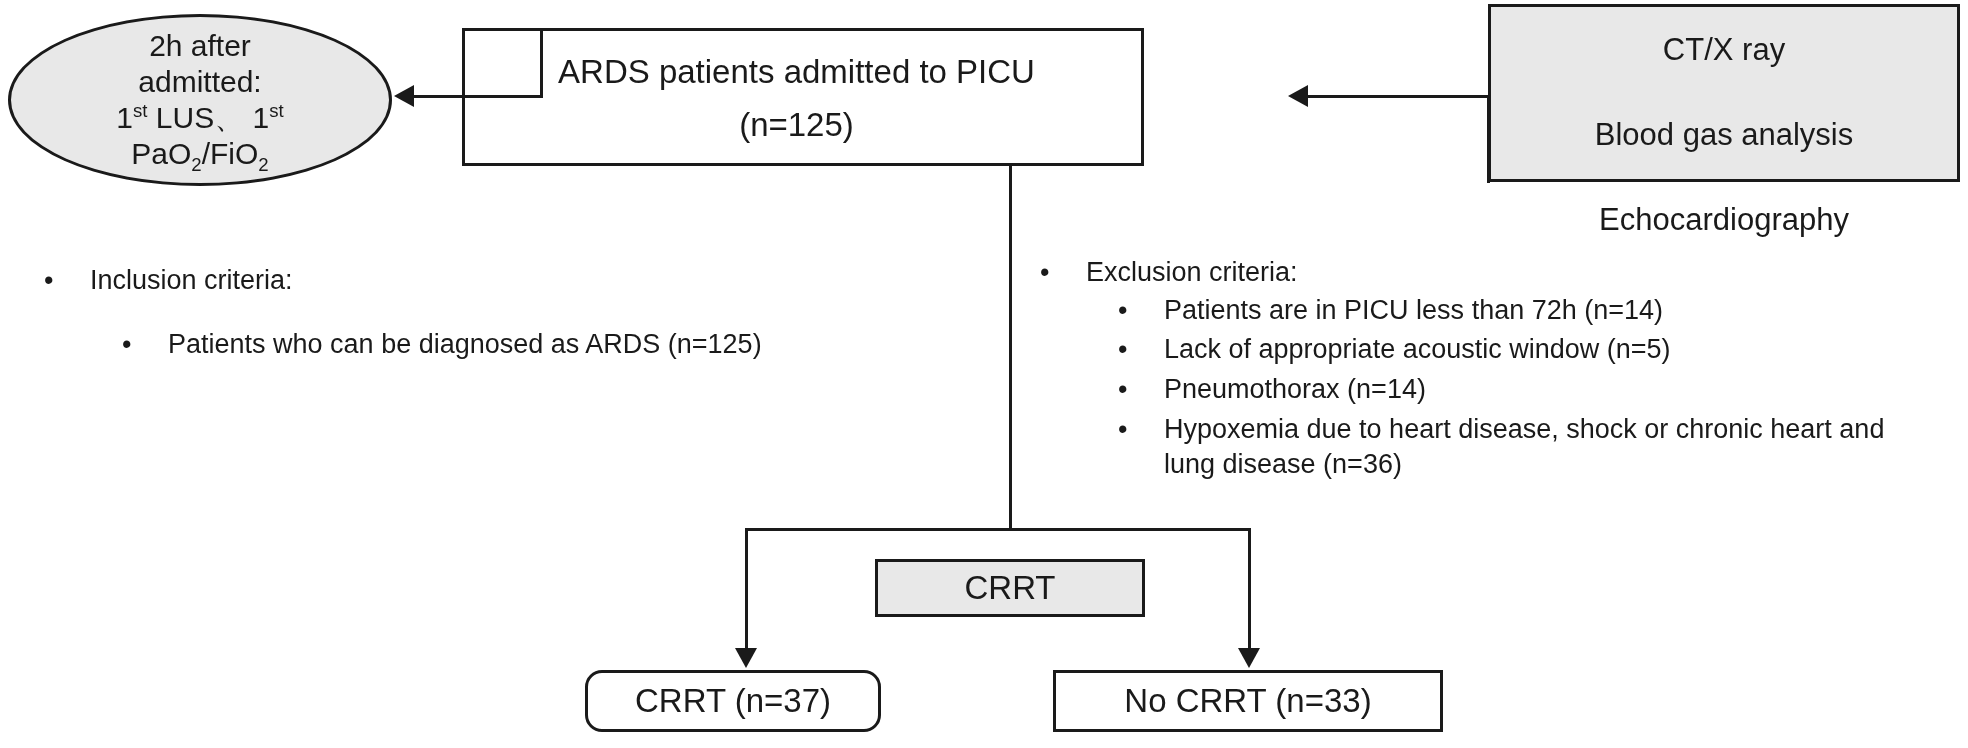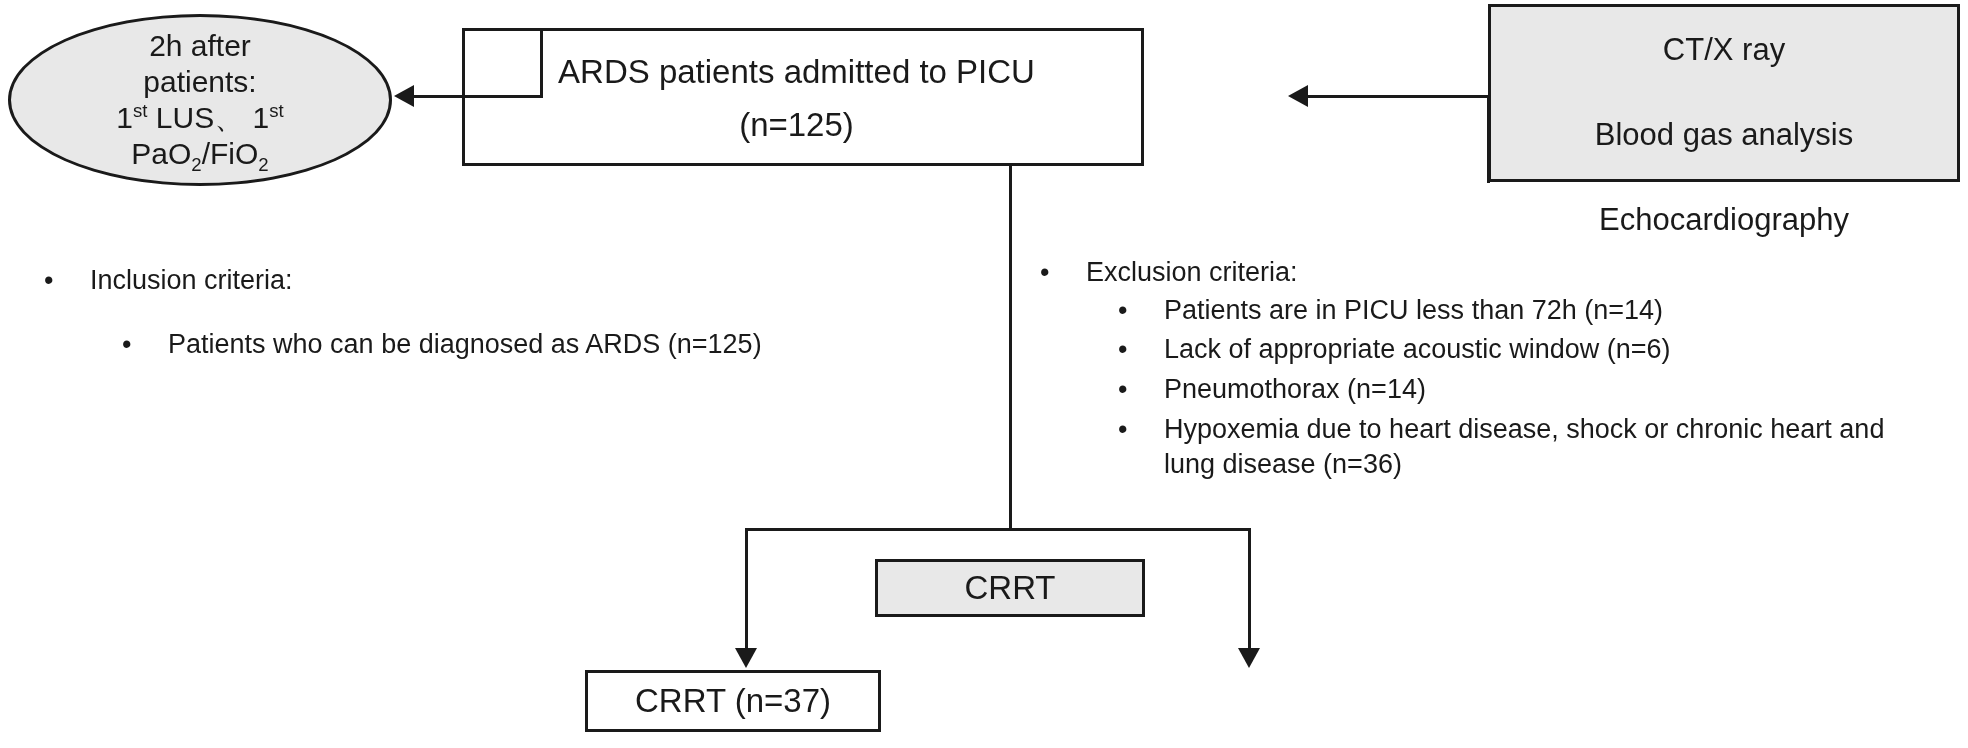--- a/index.html
+++ b/index.html
@@ -82,20 +82,21 @@
   }
   #box-modalities .l{display:block;white-space:nowrap;}
 
   #box-crrt-group{
     left:875px;top:559px;width:270px;height:58px;
     font-size:33px;
   }
   #box-crrt-yes{
     left:585px;top:670px;width:296px;height:62px;
     font-size:33px;
+    border-radius:17px;
   }
   #box-crrt-no{
     left:1053px;top:670px;width:390px;height:62px;
     font-size:33px;
   }
 
   
   #conn-ards-to-ellipse-v{left:540px;top:31px;height:66px;}
   #conn-ards-to-ellipse-h{left:413px;top:95px;width:130px;}
   #arrow-to-ellipse{left:394px;top:85px;}
@@ -138,21 +139,21 @@
   sup{font-size:0.62em;vertical-align:super;line-height:0;}
   sub{font-size:0.62em;vertical-align:sub;line-height:0;}
 </style>
 </head>
 <body>
 
 <div id="canvas">
 
   <div class="ellipse" id="ellipse-lus">
     <span class="l">2h after</span>
-    <span class="l">patients:</span>
+    <span class="l">admitted:</span>
     <span class="l"><span>1</span><sup>st</sup><span> LUS、  1</span><sup>st</sup></span>
     <span class="l"><span>PaO</span><sub>2</sub><span>/FiO</span><sub>2</sub></span>
   </div>
 
   <div class="box" id="box-ards">
     <span>ARDS patients admitted to PICU</span>
     <span>(n=125)</span>
   </div>
 
   <div class="box shaded" id="box-modalities">
@@ -192,34 +193,37 @@
     <div class="bullet-row">
       <span class="dot">•</span>
       <span class="txt">Exclusion criteria:</span>
     </div>
     <div class="bullet-row lvl2">
       <span class="dot">•</span>
       <span class="txt">Patients are in PICU less than 72h (n=14)</span>
     </div>
     <div class="bullet-row lvl2">
       <span class="dot">•</span>
-      <span class="txt">Lack of appropriate acoustic window (n=6)</span>
+      <span class="txt">Lack of appropriate acoustic window (n=5)</span>
     </div>
     <div class="bullet-row lvl2">
       <span class="dot">•</span>
       <span class="txt">Pneumothorax (n=14)</span>
     </div>
     <div class="bullet-row lvl2">
       <span class="dot">•</span>
       <span class="txt">Hypoxemia due to heart disease, shock or chronic heart and lung disease (n=36)</span>
     </div>
   </div>
 
   <div class="box shaded" id="box-crrt-group">
     <span>CRRT</span>
   </div>
 
   <div class="box" id="box-crrt-yes">
     <span>CRRT (n=37)</span>
   </div>
 
+  <div class="box" id="box-crrt-no">
+    <span>No CRRT (n=33)</span>
+  </div>
 
 </div>
 
 </body></html>

